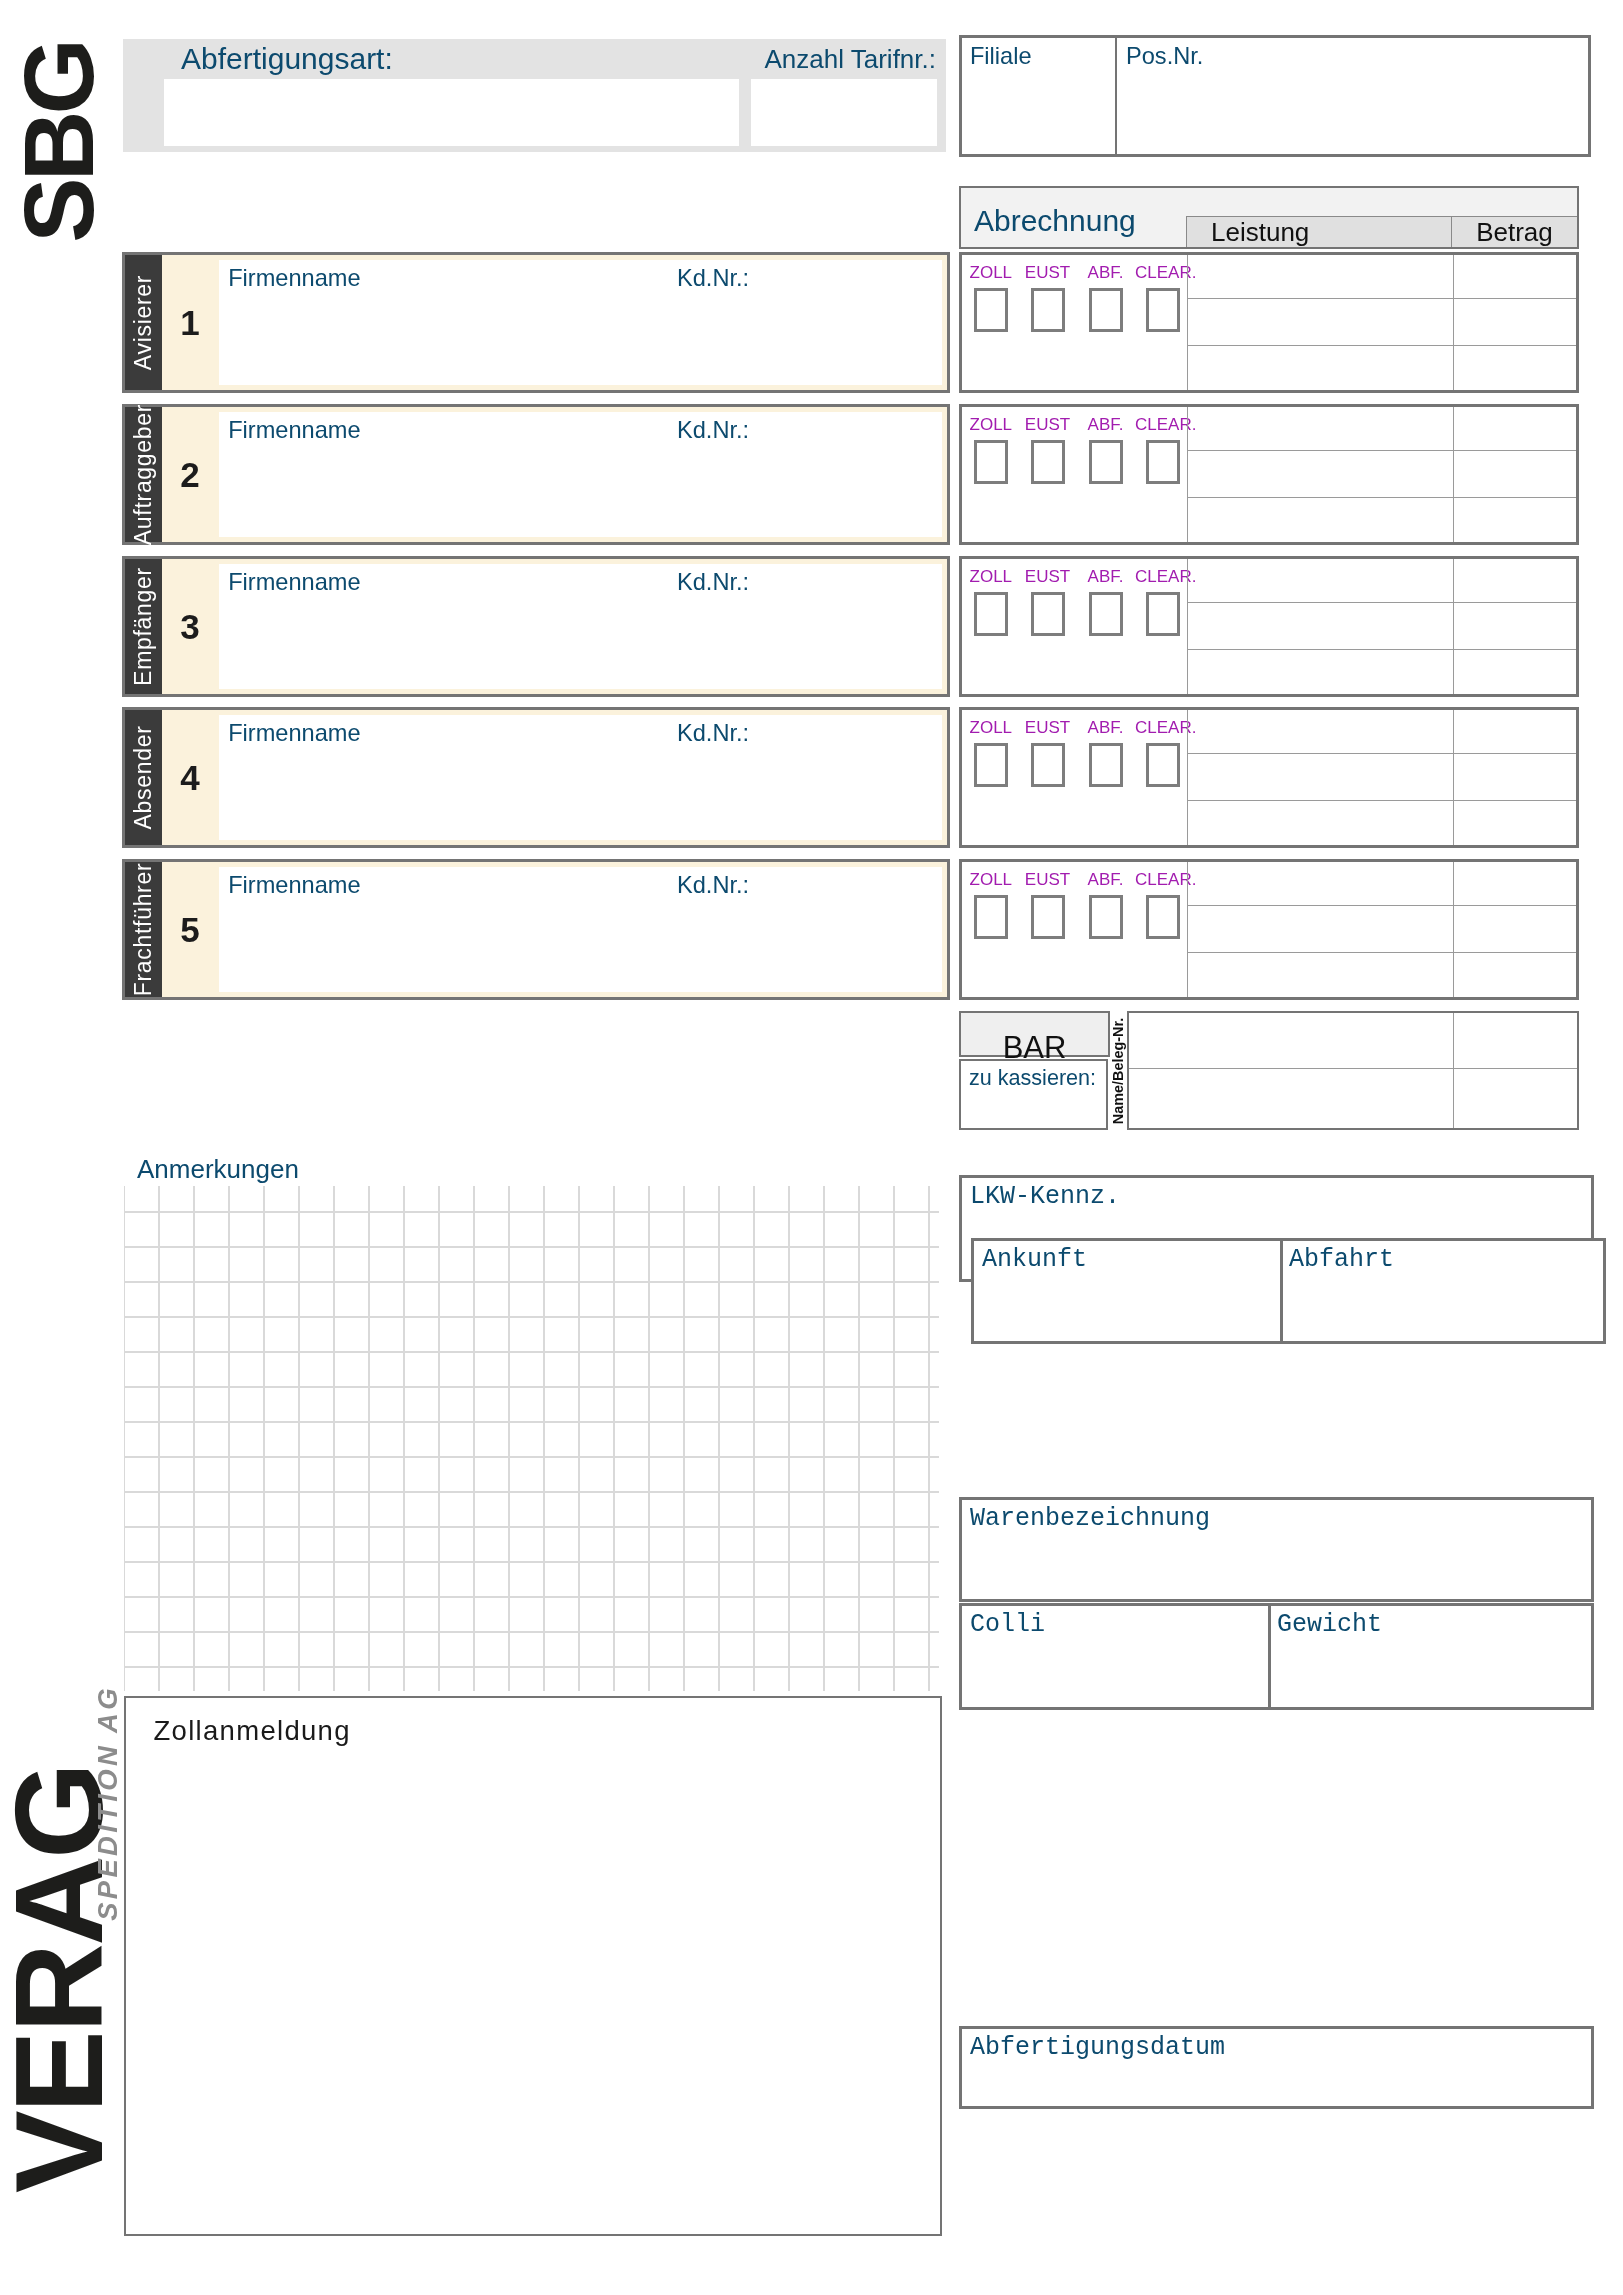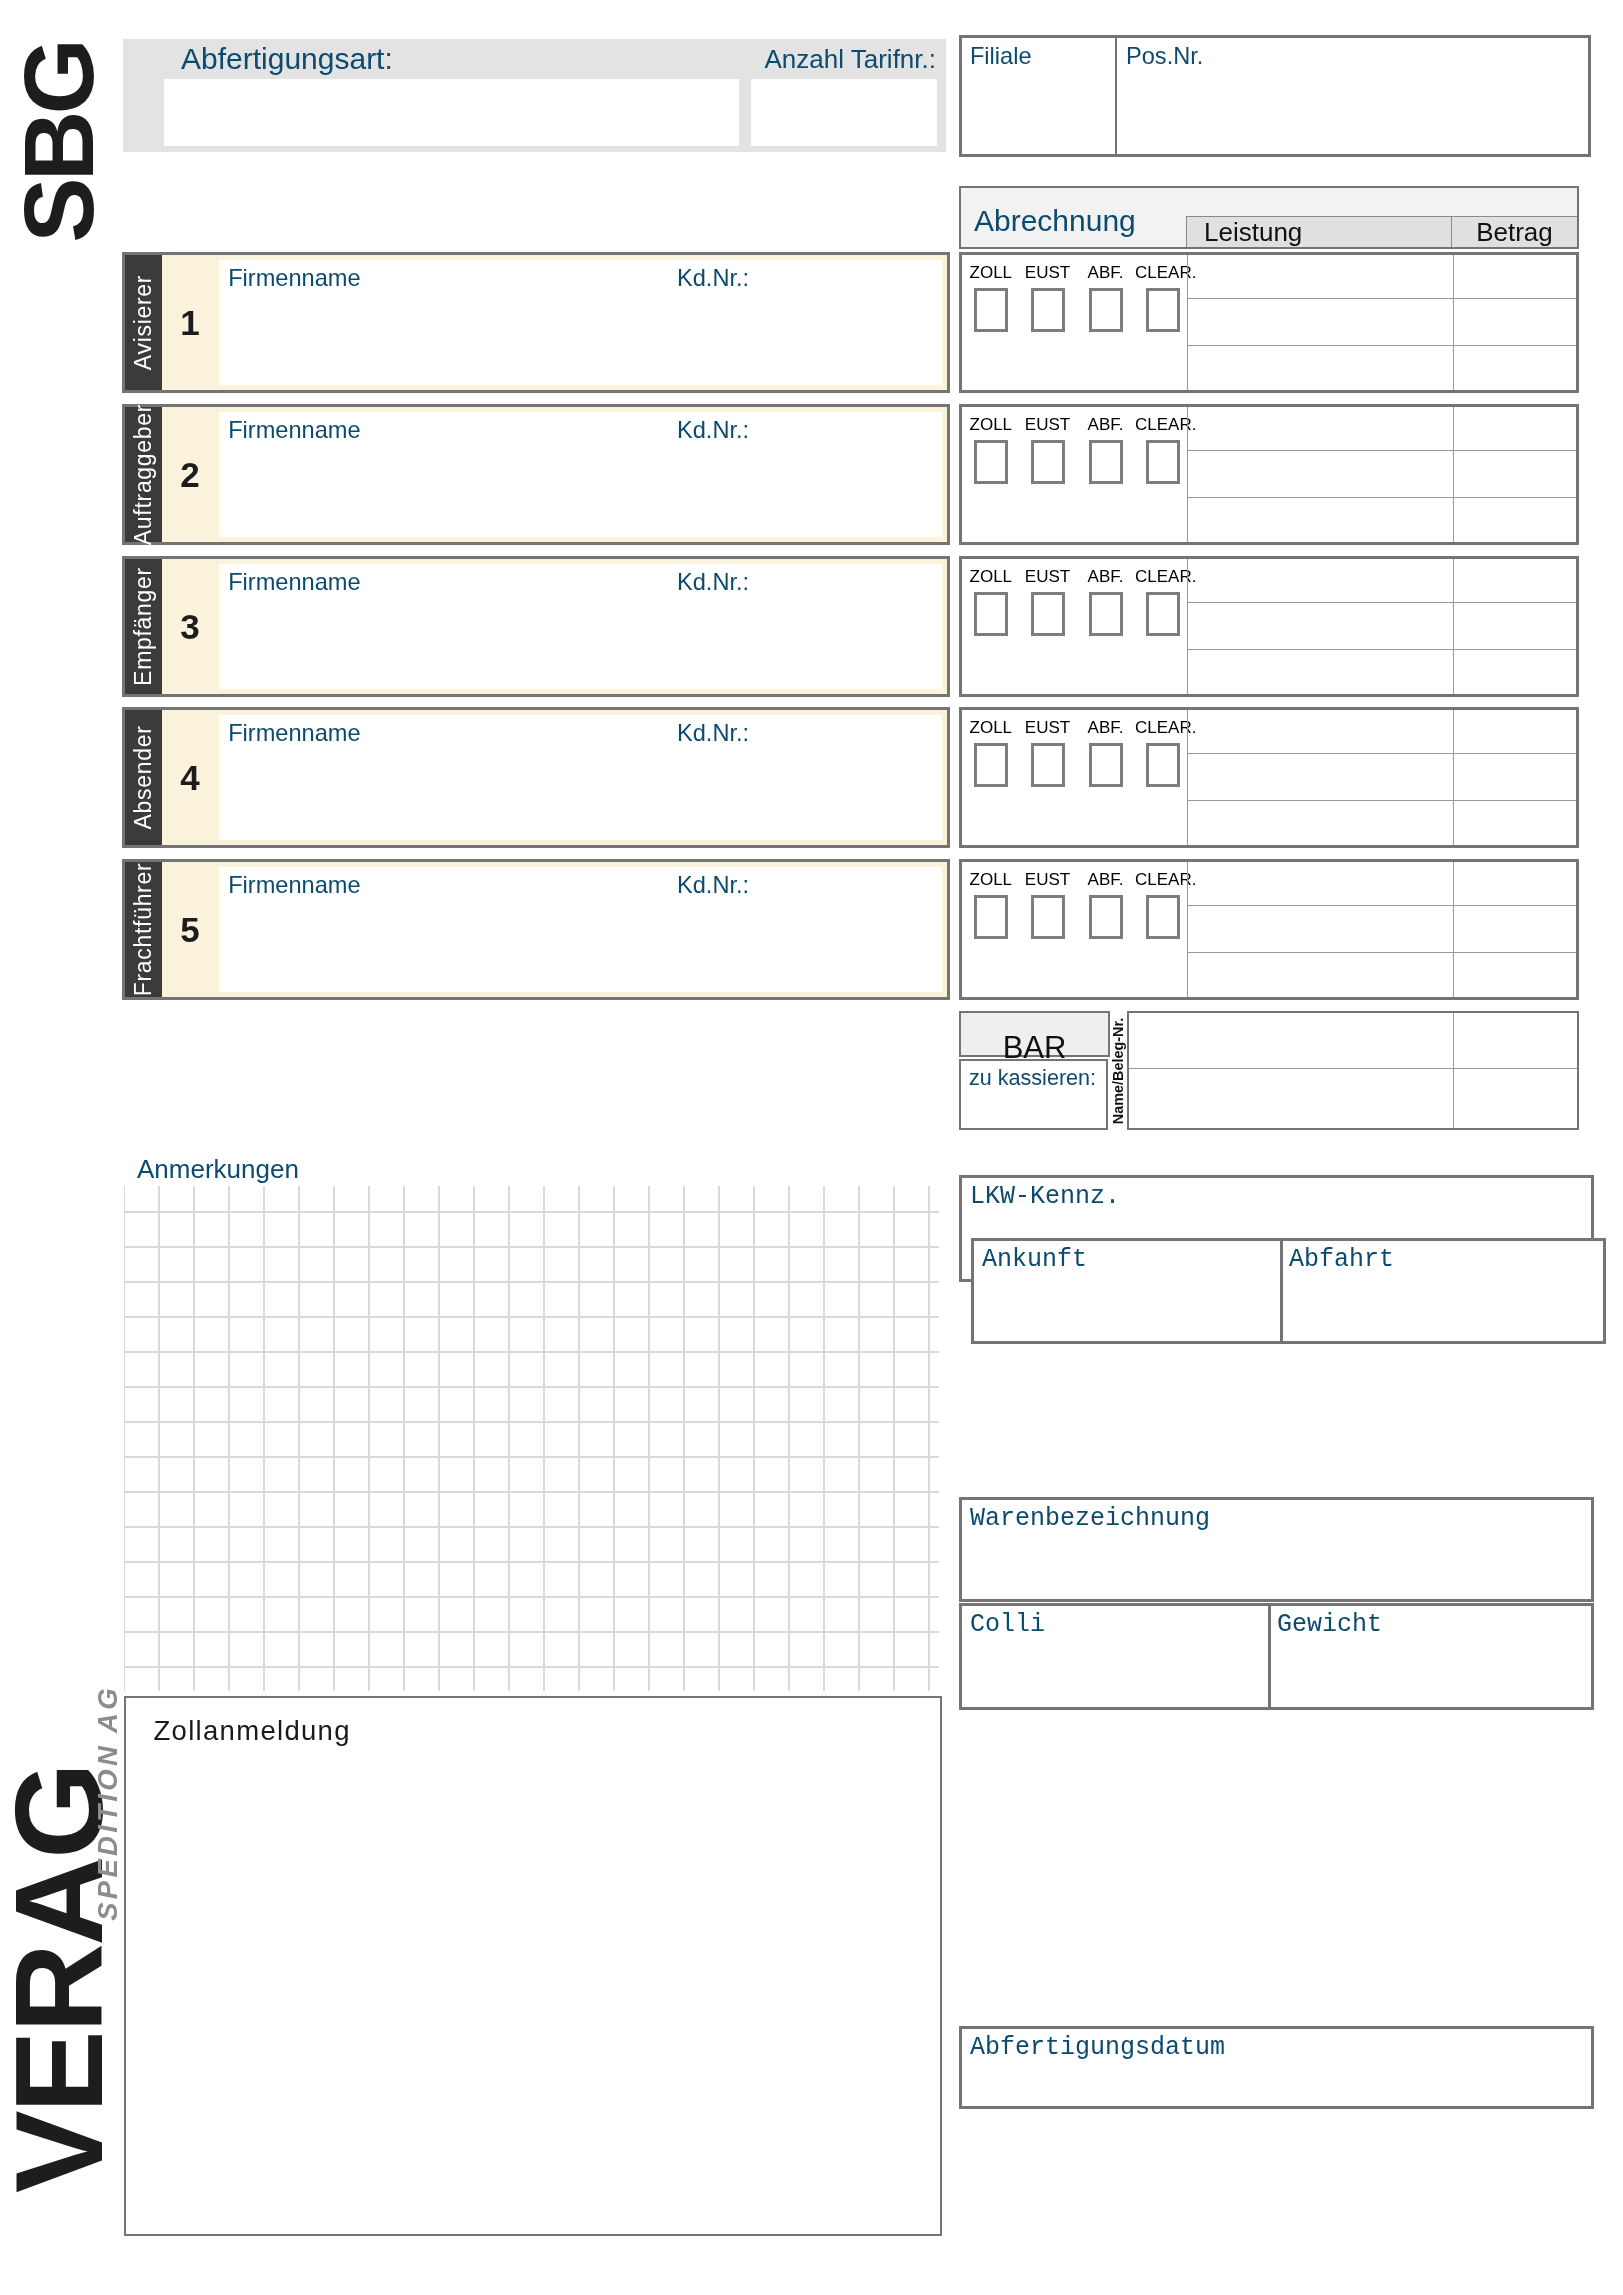--- a/index.html
+++ b/index.html
@@ -35,38 +35,38 @@
   .filiale-div { left:153px; top:0; bottom:0; width:2px; background:#747474; }
   .fl-lbl { left:7.9px; top:5.2px; font-size:23.6px; }
   .pos-lbl { left:164px; top:5.2px; font-size:23.6px; }
   .fil-field { left:0; top:33px; width:152px; bottom:0; }
   .pos-field { left:156px; top:33px; right:0; bottom:0; }
 
   
   .abr-hdr { left:959px; top:186px; width:620px; height:63px; background:#f2f2f2; border:2.6px solid #747474; }
   .abr-title { left:13px; top:15.7px; font-size:30px; }
   .colhead { position:absolute; top:28px; bottom:0; background:#e0e0e0; border-top:1.3px solid #8a8a8a; border-left:1.3px solid #8a8a8a; font-size:26px; display:flex; align-items:center; }
-  .colhead.leistung { left:225px; width:265px; padding-left:17px; }
+  .colhead.leistung { left:225px; width:265px; padding-left:24px; }
   .colhead.betrag { left:490px; right:0; justify-content:center; }
 
   
   .party-row { position:absolute; left:122px; width:828px; height:141px; border:3.3px solid #747474; background:#fbf2dc; }
   .dark-col { position:absolute; left:0; top:0; bottom:0; width:37px; background:#3b3b3b; display:flex; align-items:center; justify-content:center; }
   .role-text { transform:rotate(-90deg); white-space:nowrap; color:#fff; font-size:23px; letter-spacing:0.7px; }
   .num-col { position:absolute; left:37px; top:0; bottom:0; width:56px; display:flex; align-items:center; justify-content:center; }
   .row-num { font-size:35px; font-weight:bold; color:#1c1c1c; }
   .firm-box { position:absolute; left:94px; top:5.2px; right:5.2px; bottom:5.2px; background:#fff; }
   .firm-lbl { left:9.2px; top:5.2px; font-size:23.6px; }
   .kdnr-lbl { left:458px; top:5.2px; font-size:23.6px; }
 
   
   .ab-block { position:absolute; left:959px; width:620px; height:141px; border:3.3px solid #747474; background:#fff; }
   .cb-col { position:absolute; top:0; width:55px; text-align:center; }
   .cb-col.c0 { left:1.3px; } .cb-col.c1 { left:58px; } .cb-col.c2 { left:116px; } .cb-col.c3 { left:173px; }
-  .cb-lbl { display:block; margin-top:7.9px; font-size:17px; color:#000000; }
+  .cb-lbl { display:block; margin-top:7.9px; font-size:17px; color:#a21caf; }
   .cb-box { display:inline-block; margin-top:5.2px; width:34px; height:44px; border:3.3px solid #7d7d7d; background:#fff; }
   .vline { position:absolute; top:0; bottom:0; width:1.3px; background:#9a9a9a; }
   .vl1 { left:225px; } .vl2 { left:491px; }
   .hline { position:absolute; left:225px; right:0; height:1.3px; background:#9a9a9a; }
   .hl1 { top:43px; } .hl2 { top:90px; }
   .cell { position:absolute; }
   .cL { left:226px; width:264px; } .cB { left:493px; right:0; }
   .r0 { top:0; height:43px; } .r1 { top:44px; height:46px; } .r2 { top:92px; bottom:0; }
 
   

